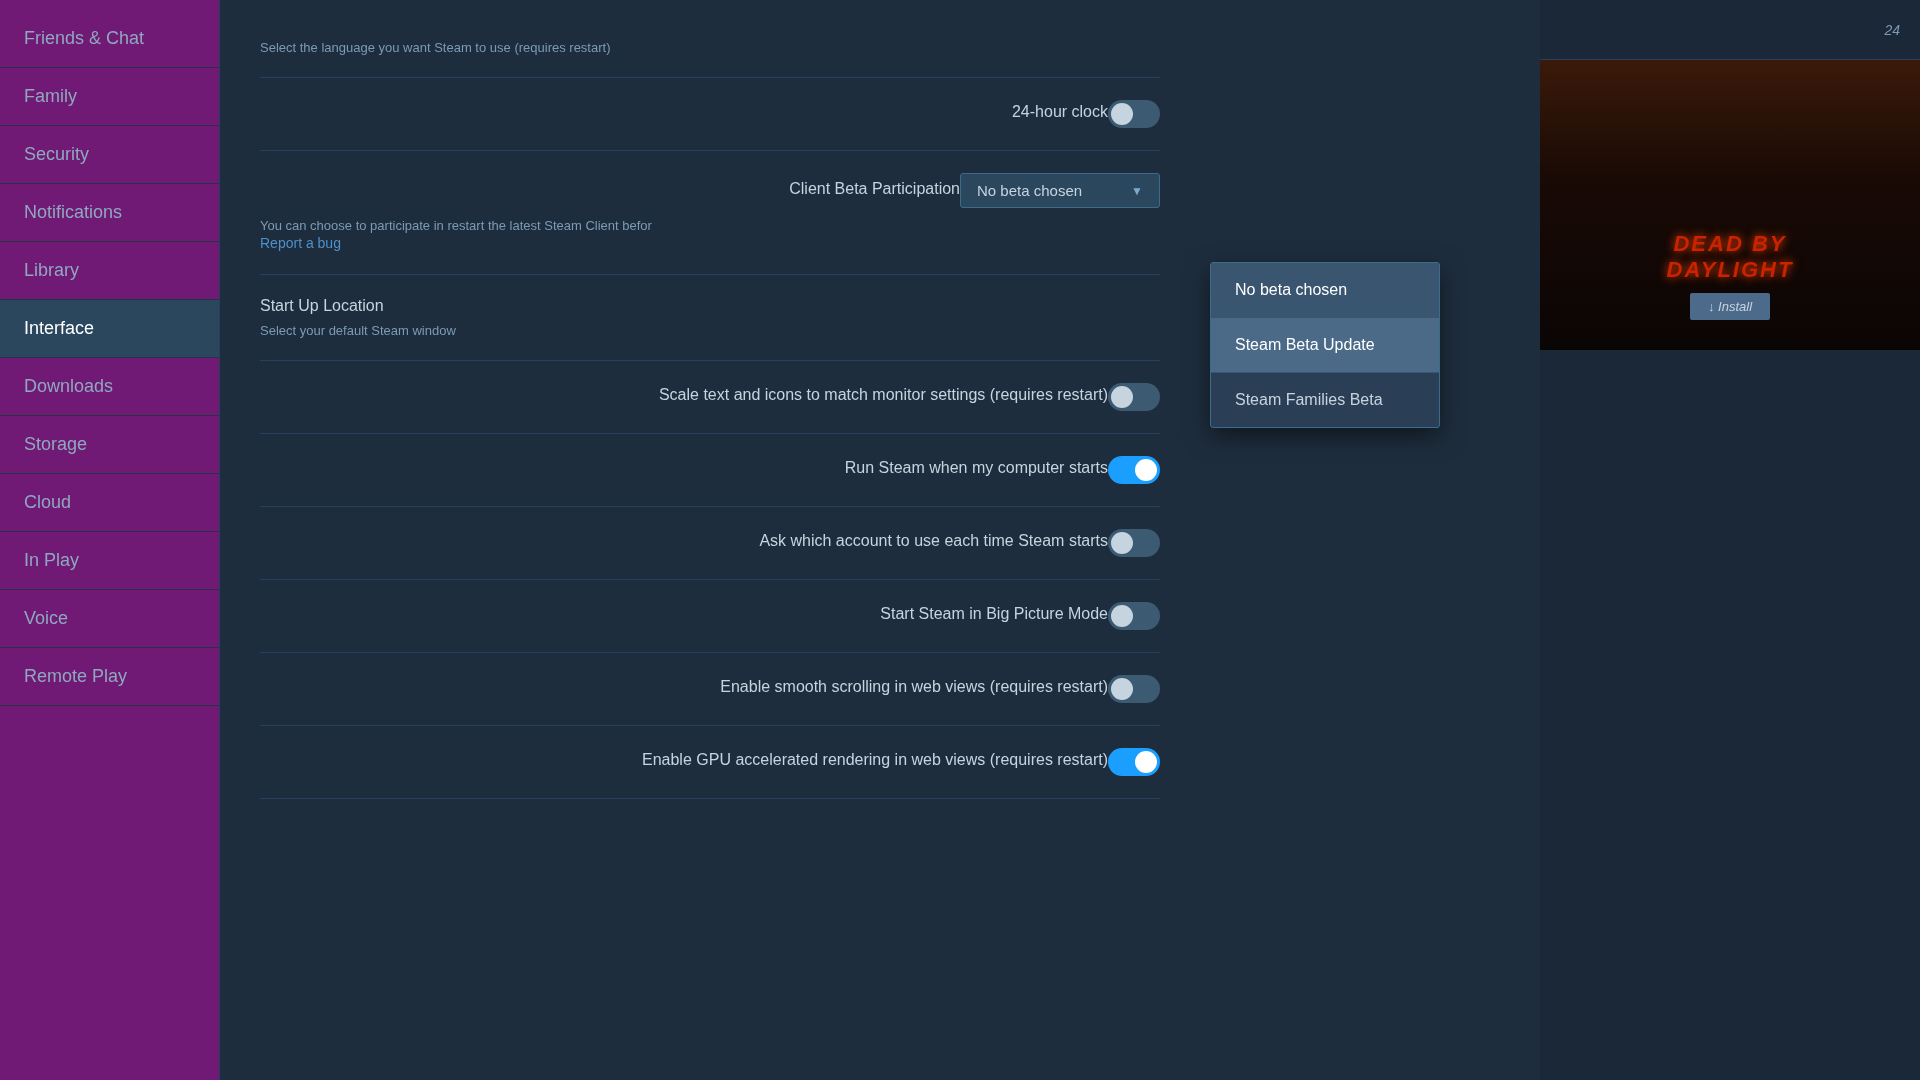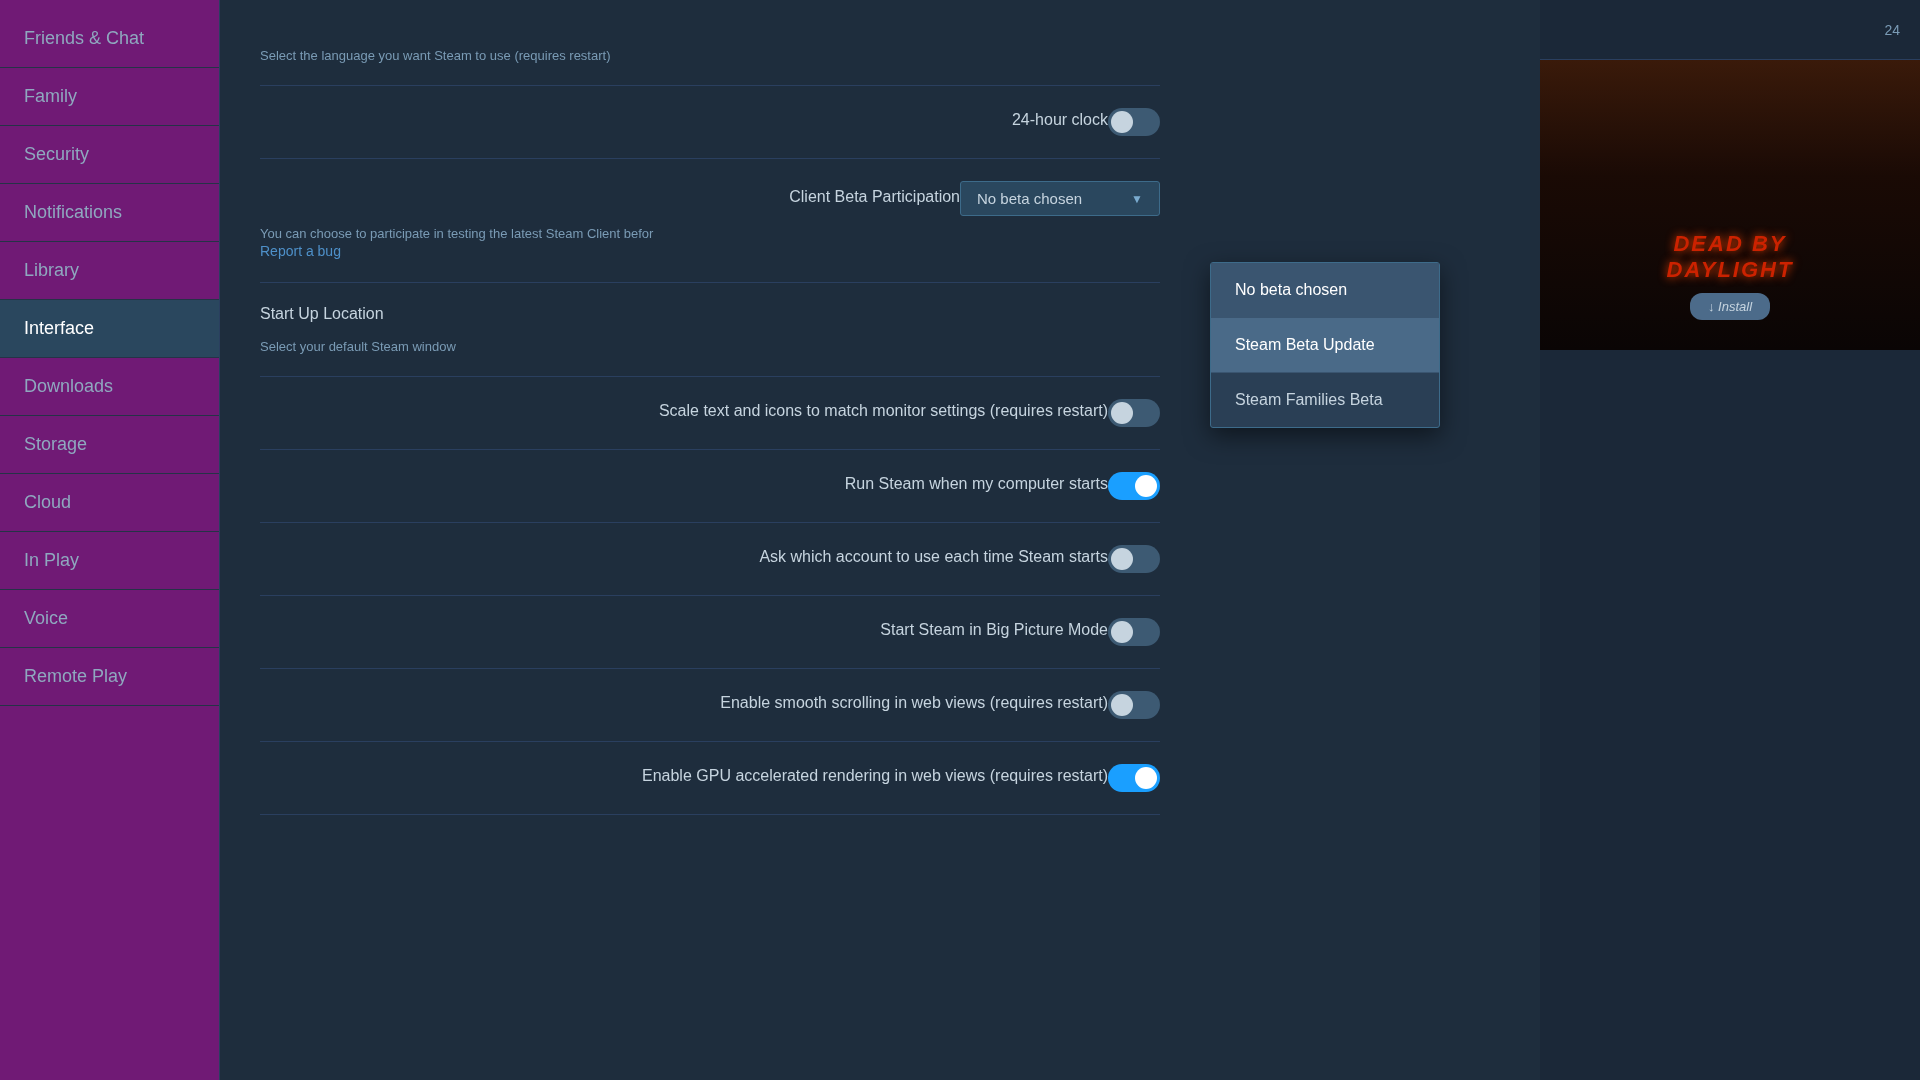--- a/index.html
+++ b/index.html
@@ -54,21 +54,21 @@
     }
 
     .setting-row-title {
       font-size: 16px;
       color: #c6d4df;
       margin-bottom: 4px;
     }
     .setting-row-desc {
       font-size: 13px;
       color: #7a9bb5;
-      margin-top: 16px;
+      margin-top: 8px;
     }
     .setting-row-top {
       display: flex;
       align-items: center;
       justify-content: space-between;
       text-align: right;
     }
     .setting-row-info {
       flex: 1;
     }
@@ -170,20 +170,21 @@
     .right-panel-top {
       background: #1b2838;
       height: 60px;
       display: flex;
       align-items: center;
       justify-content: flex-end;
       padding-right: 20px;
       color: #7a9bb5;
       font-size: 14px;
       border-bottom: 1px solid #2a3f5f;
+      font-style: italic;
     }
     .game-art {
       width: 100%;
       height: 290px;
       background: linear-gradient(135deg, #1a2a3a 0%, #2a1a1a 100%);
       display: flex;
       align-items: center;
       overflow: hidden;
       position: relative;
       font-style: italic;
@@ -262,21 +263,21 @@
       <div class="setting-row-top">
         <div class="setting-row-info">
           <div class="setting-row-title">Client Beta Participation</div>
         </div>
         <div class="dropdown-btn">
           <span>No beta chosen</span>
           <span class="dropdown-chevron">▼</span>
         </div>
       </div>
       <div style="margin-top: 8px;">
-        <span class="setting-row-desc">You can choose to participate in testing the latest Steam Client befor</span>
+        <span class="setting-row-desc">You can choose to participate in restart the latest Steam Client befor</span>
         <br>
         <a class="report-link">Report a bug</a>
       </div>
     </div>
 
     <div class="setting-row">
       <div class="setting-row-title">Start Up Location</div>
       <div class="setting-row-desc">Select your default Steam window</div>
     </div>
 
@@ -364,18 +365,18 @@
 <aside class="right-panel">
   <div class="right-panel-top">
     <span>24</span>
   </div>
   <div class="game-art">
     <div class="dead-daylight-art">
       <div style="text-align:center; padding-bottom: 20px;">
         <div style="color:#cc2200; font-size:22px; font-weight:bold; letter-spacing:2px; text-shadow: 0 0 10px #ff4400;">DEAD BY</div>
         <div style="color:#cc2200; font-size:22px; font-weight:bold; letter-spacing:2px; text-shadow: 0 0 10px #ff4400;">DAYLIGHT</div>
         <div style="margin-top: 10px;">
-          <div style="background:#4c6b8a; border:none; color:#c6d4df; padding:6px 18px; font-size:13px; border-radius:12px; cursor:pointer; display:inline-block;">↓ Install</div>
+          <div style="background:#4c6b8a; border:none; color:#c6d4df; padding:6px 18px; font-size:13px; border-radius:2px; cursor:pointer; display:inline-block;">↓ Install</div>
         </div>
       </div>
     </div>
   </div>
 </aside>
 
 </body></html>

